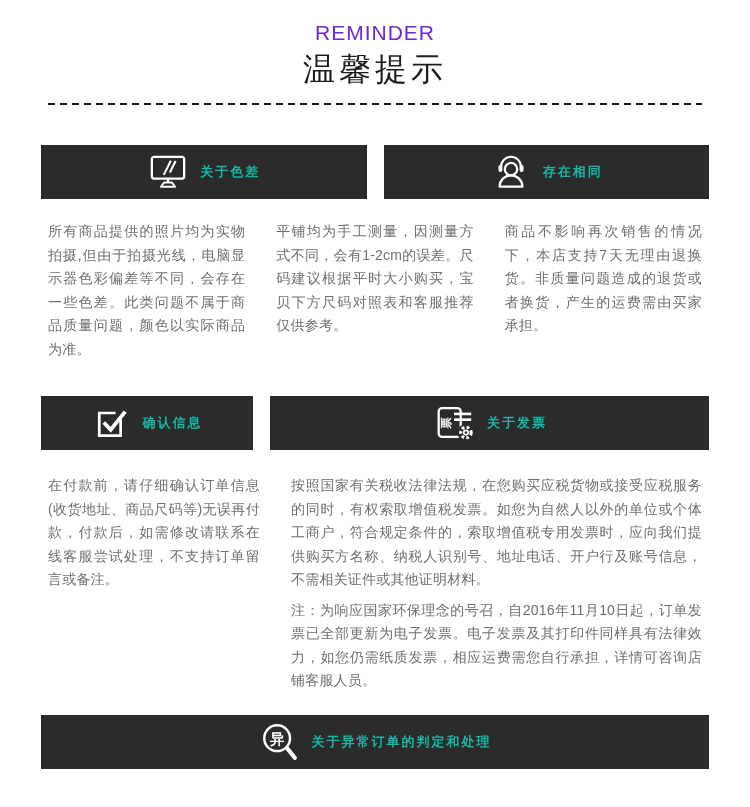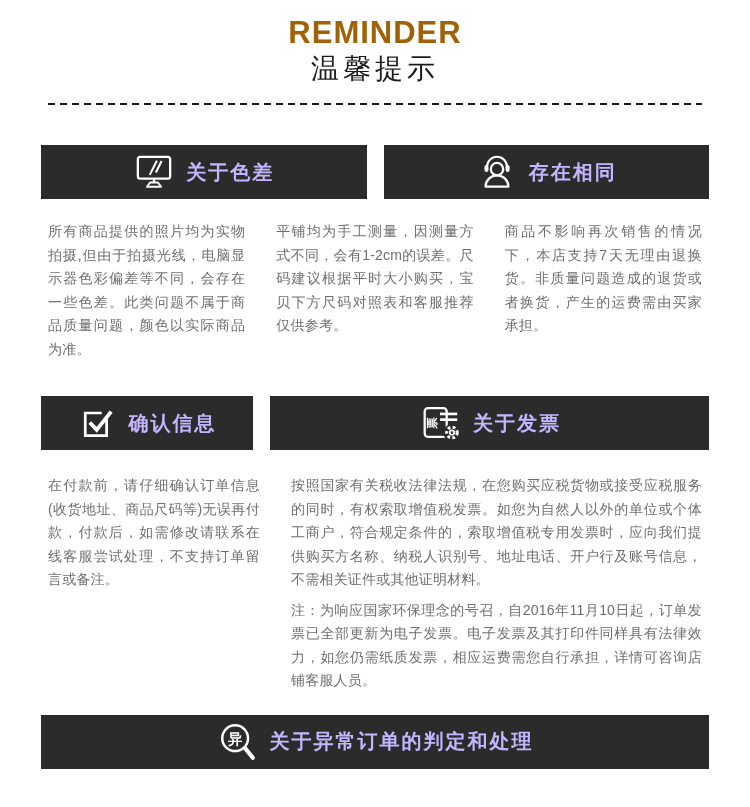--- a/index.html
+++ b/index.html
@@ -2,34 +2,34 @@
 <html><head>
 <meta charset="utf-8">
 <style>
   html,body { margin:0; padding:0; background:#ffffff; }
   .page {
     width:750px; height:807px; background:#ffffff; overflow:hidden;
     font-family:"Liberation Sans","DejaVu Sans",sans-serif;
     position:relative; box-sizing:border-box;
   }
   .hdr { text-align:center; padding-top:15px; }
-  .t-en { font-size:31px; font-weight:700; letter-spacing:1px; color:#a16207; line-height:36px; }
-  .t-zh { font-size:28px; font-weight:400; letter-spacing:4px; color:#1c1c1c; line-height:36px; }
+  .t-en { font-size:21px; font-weight:400; letter-spacing:1px; color:#6d28d9; line-height:36px; }
+  .t-zh { font-size:32px; font-weight:400; letter-spacing:4px; color:#1c1c1c; line-height:36px; }
   .dashes {
     height:2px; margin:16px 48px 0;
     background:repeating-linear-gradient(90deg,#1a1a1a 0 7px,transparent 7px 12px);
   }
   .content { margin:0 41px; }
   .row { display:flex; gap:17px; }
   .r-boxes1 { margin-top:40px; }
   .panel {
     background:#2b2b2b; height:54px; flex:1;
     display:flex; align-items:center; justify-content:center; gap:11px;
   }
-  .plabel { color:#c4b5fd; font-size:20px; font-weight:bold; letter-spacing:2px; white-space:nowrap; }
+  .plabel { color:#14b8a6; font-size:13px; font-weight:bold; letter-spacing:2px; white-space:nowrap; }
   .icon { display:block; flex:none; }
   .icon text { font-family:"Liberation Sans","DejaVu Sans",sans-serif; }
   .r-texts1 { margin-top:14px; }
   .body {
     margin:7px; font-size:14px; line-height:23.5px; color:#6f6f6f;
     text-align:justify; letter-spacing:0.2px;
   }
   .col { flex:1; min-width:0; }
   .r-boxes2 { margin-top:28px; }
   .w1 { flex:0 0 212px; min-width:0; }

